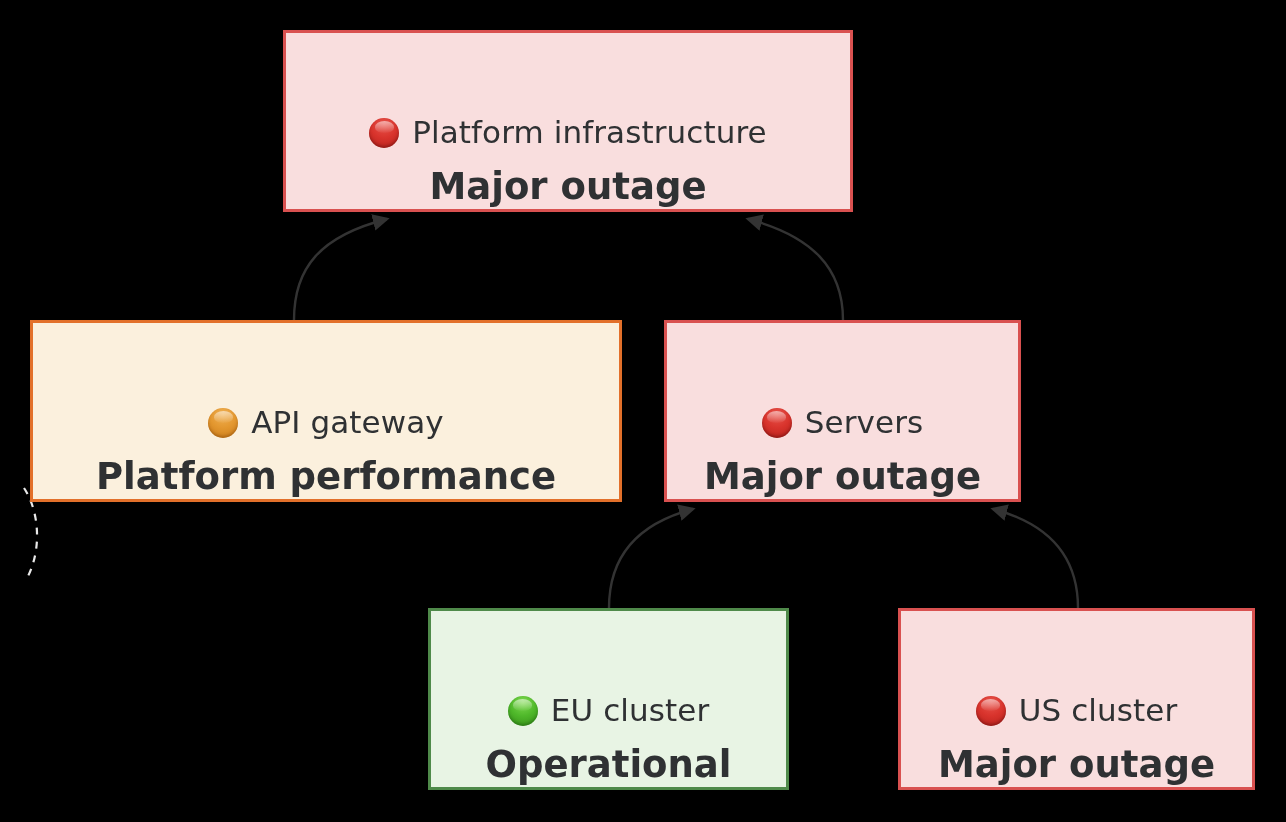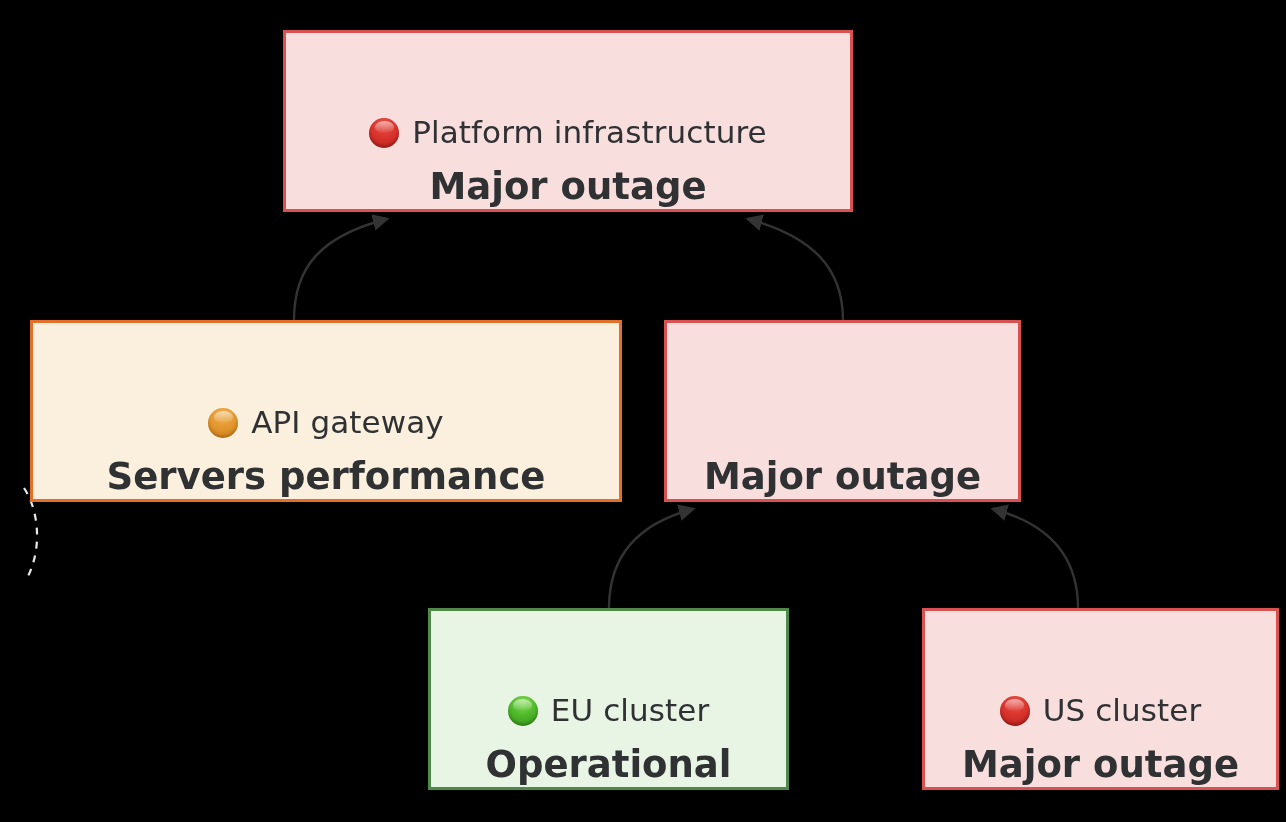--- a/index.html
+++ b/index.html
@@ -96,21 +96,21 @@
   .dot-green {
     background: radial-gradient(circle at 50% 22%, #7ed94f 0%, #4fb82a 48%, #358c18 100%);
     box-shadow: inset 0 -2px 3px rgba(20,80,10,0.4);
   }
 
   
   #node-platform { left: 283px; top: 30px;  width: 570px; height: 182px; }
   #node-api      { left: 30px;  top: 320px; width: 592px; height: 182px; }
   #node-servers  { left: 664px; top: 320px; width: 357px; height: 182px; }
   #node-eu       { left: 428px; top: 608px; width: 361px; height: 182px; }
-  #node-us       { left: 898px; top: 608px; width: 357px; height: 182px; margin-left: 24px; }
+  #node-us       { left: 898px; top: 608px; width: 357px; height: 182px; }
 </style>
 </head>
 <body>
 
 <div id="diagram-canvas">
 
   <svg id="edge-layer" viewBox="0 0 1286 822">
     <defs>
       <marker id="arrowhead" viewBox="0 0 10 10" refX="8.4" refY="5" markerWidth="7" markerHeight="7" orient="auto-start-reverse">
         <path d="M 0 0 L 10 5 L 0 10 z" fill="#333333"></path>
@@ -134,24 +134,28 @@
       <span class="node-title">Platform infrastructure</span>
     </div>
     <div class="node-status">Major outage</div>
   </div>
 
   <div class="node" id="node-api" style="background:#fbf0dd; border-color:#e2702a;">
     <div class="node-title-row">
       <span class="status-dot dot-orange"></span>
       <span class="node-title">API gateway</span>
     </div>
-    <div class="node-status">Servers performance</div>
+    <div class="node-status">Platform performance</div>
   </div>
 
   <div class="node" id="node-servers" style="background:#f9dede; border-color:#d95150;">
+    <div class="node-title-row">
+      <span class="status-dot dot-red"></span>
+      <span class="node-title">Servers</span>
+    </div>
     <div class="node-status">Major outage</div>
   </div>
 
   <div class="node" id="node-eu" style="background:#e8f4e4; border-color:#4f8a4a;">
     <div class="node-title-row">
       <span class="status-dot dot-green"></span>
       <span class="node-title">EU cluster</span>
     </div>
     <div class="node-status">Operational</div>
   </div>

